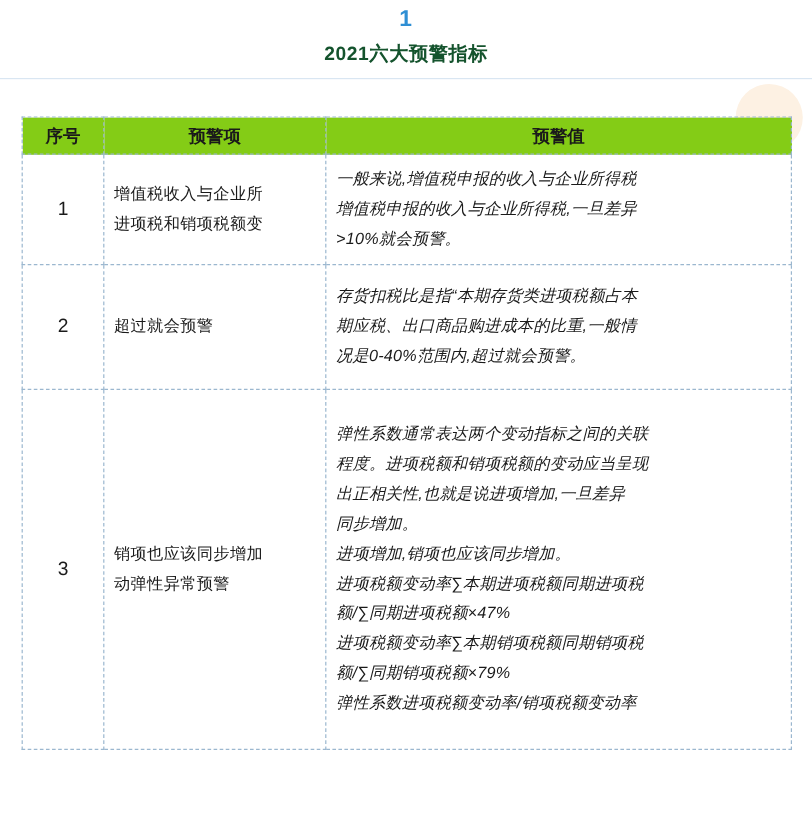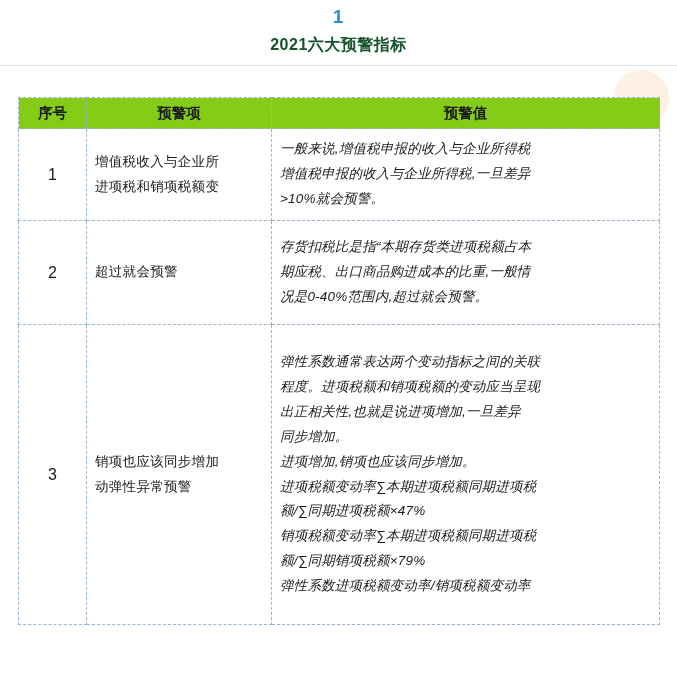--- a/index.html
+++ b/index.html
@@ -169,21 +169,21 @@
             <span class="cell-item-indent">动弹性异常预警</span>
           </td>
           <td class="cell-val">
             <p>弹性系数通常表达两个变动指标之间的关联</p>
             <p>程度。进项税额和销项税额的变动应当呈现</p>
             <p>出正相关性,也就是说进项增加,一旦差异</p>
             <p>同步增加。</p>
             <p>进项增加,销项也应该同步增加。</p>
             <p>进项税额变动率∑本期进项税额同期进项税</p>
             <p>额/∑同期进项税额×47%</p>
-            <p>销项税额变动率∑本期进项税额同期进项税</p>
+            <p>进项税额变动率∑本期销项税额同期销项税</p>
             <p>额/∑同期销项税额×79%</p>
             <p>弹性系数进项税额变动率/销项税额变动率</p>
           </td>
         </tr>
       </tbody>
     </table>
   </div>
 
 </div>
 

